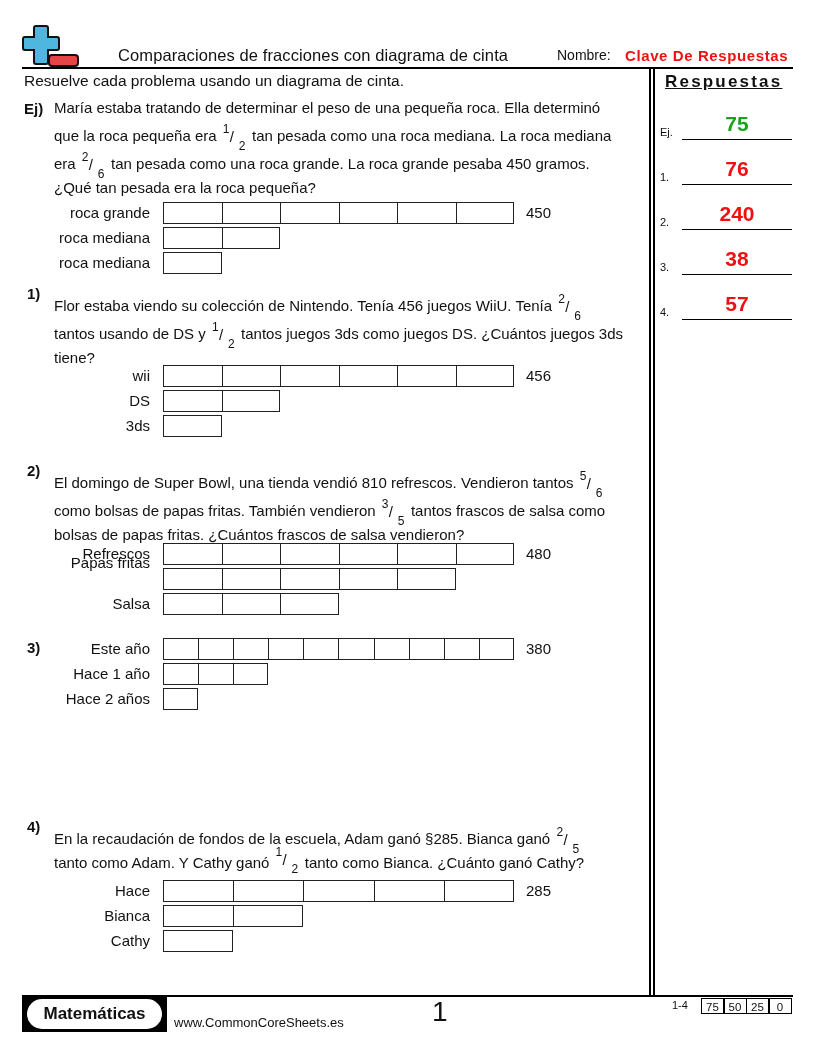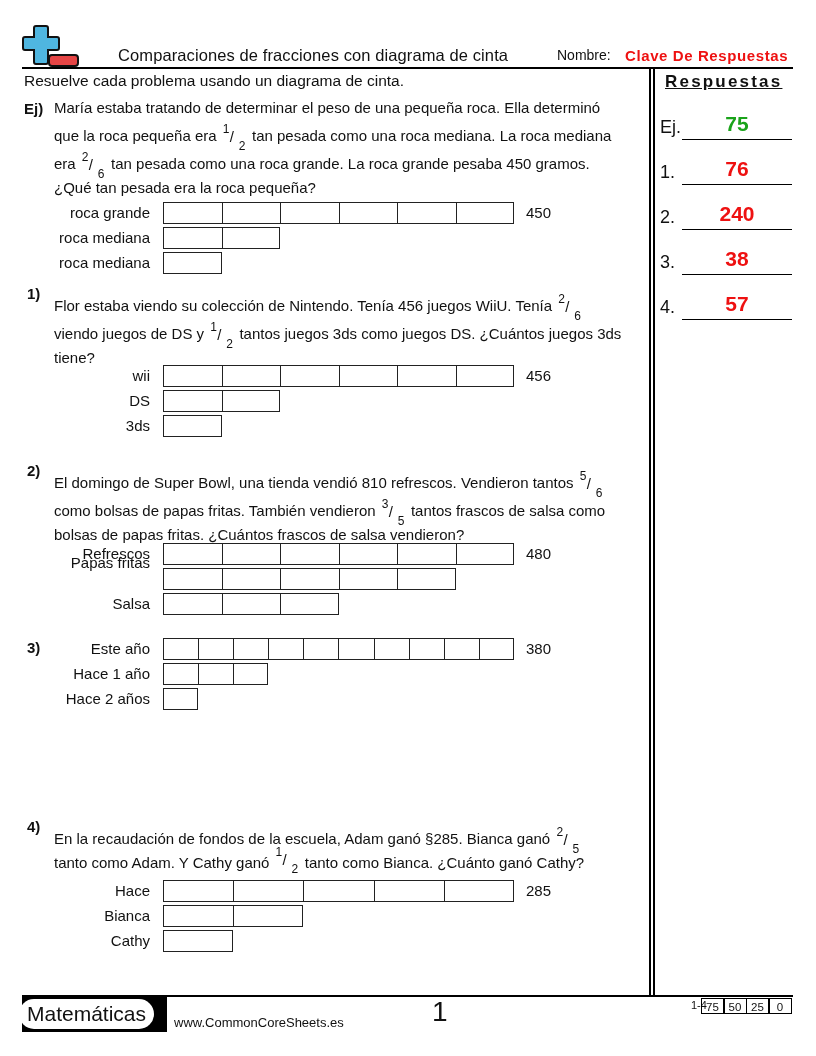--- a/index.html
+++ b/index.html
@@ -13,21 +13,21 @@
   .nombre { left:557px; top:47px; font-size:14px; }
   .nombre-val { left:625px; top:47px; font-size:15px; font-weight:bold; color:#ee1111; letter-spacing:0.6px; }
   .hrule { left:22px; top:67px; width:771px; height:2px; background:#000; }
   .instr { left:24px; top:72px; font-size:15.5px; font-weight:normal; }
 
   
   .vline1 { left:649px; top:68px; width:2px; height:928px; background:#000; }
   .vline2 { left:653px; top:68px; width:2px; height:928px; background:#000; }
   .resp-title { left:665px; top:72px; font-size:17px; font-weight:bold; letter-spacing:2.2px; text-decoration:underline; }
   .ans-row { left:660px; width:132px; height:30px; }
-  .ans-lbl { position:absolute; left:0; bottom:2px; font-size:18px; }
+  .ans-lbl { position:absolute; left:0; bottom:2px; font-size:11px; }
   .ans-line { position:absolute; left:22px; right:0; bottom:0; height:1px; background:#000; }
   .ans-val { position:absolute; left:22px; right:0; bottom:4px; text-align:center; font-size:21px; font-weight:bold; }
 
   
   .pnum { font-weight:bold; font-size:15px; }
   .ptext { left:54px; width:596px; font-size:15px; line-height:28px; }
   .ptext .last { line-height:20px; }
   .frac { display:inline-block; position:relative; width:27px; height:14px; }
   .frac .n { position:absolute; left:2px; top:-12px; font-size:12px; }
   .frac .s { position:absolute; left:9px; top:-4px; font-size:15px; }
@@ -35,25 +35,25 @@
 
   .row-label { width:150px; text-align:right; font-size:15px; }
   .tape { display:flex; height:22px; }
   .cell { border:1.2px solid #222; border-right:none; box-sizing:border-box; height:22px; }
   .cell:last-child { border-right:1.2px solid #222; }
   .total { font-size:15px; }
 
   
   .frule { left:22px; top:995px; width:771px; height:1.5px; background:#000; }
   .brand-box { left:22px; top:996px; width:145px; height:36px; background:#000; }
-  .brand-pill { left:19px; top:999px; width:135px; height:30px; background:#fff; border-radius:15px;
-                font-size:21px; font-weight:normal; text-align:center; line-height:30px; }
+  .brand-pill { left:27px; top:999px; width:135px; height:30px; background:#fff; border-radius:15px;
+                font-size:17px; font-weight:bold; text-align:center; line-height:30px; }
   .site { left:174px; top:1015px; font-size:13px; }
   .pagenum { left:432px; top:996px; font-size:28px; }
-  .score-lbl { left:691px; top:999px; font-size:11px; }
+  .score-lbl { left:672px; top:999px; font-size:11px; }
   .score-box { top:998px; height:16px; border:1px solid #000; font-size:11.5px; text-align:center; line-height:16px; box-sizing:border-box; }
 </style>
 </head>
 <body>
 
 <svg class="abs logo" viewBox="0 0 58 44">
   <path d="M14 2 h10 a2 2 0 0 1 2 2 v9 h9 a2 2 0 0 1 2 2 v9 a2 2 0 0 1 -2 2 h-9 v12 a2 2 0 0 1 -2 2 h-10 a2 2 0 0 1 -2 -2 v-12 h-9 a2 2 0 0 1 -2 -2 v-9 a2 2 0 0 1 2 -2 h9 v-9 a2 2 0 0 1 2 -2 z" fill="#4fb6e0" stroke="#111" stroke-width="2"></path>
   <rect x="27" y="31" width="29" height="11" rx="3" fill="#e64545" stroke="#111" stroke-width="2"></rect>
 </svg>
 <div class="abs title">Comparaciones de fracciones con diagrama de cinta</div>
@@ -116,21 +116,21 @@
       <div class="cell" style="width: 58.5px;"></div>
       <div class="cell" style="width: 58.5px;"></div>
     </div>
     <div class="abs row-label" style="left: 0px; top: 254px;">roca mediana</div>
     <div class="abs tape" style="left: 163px; top: 252px;">
       <div class="cell" style="width: 58.5px;"></div>
     </div>
     <div class="abs pnum" style="left: 27px; top: 285px;">1)</div>
     <div class="abs ptext" style="top: 292px;">
       <div><span>Flor estaba viendo su colección de Nintendo. Tenía 456 juegos WiiU. Tenía </span><span class="frac"><span class="n">2</span><span class="s">/</span><span class="d">6</span></span><span></span></div>
-      <div><span>viendo juegos de DS y </span><span class="frac"><span class="n">1</span><span class="s">/</span><span class="d">2</span></span><span> tantos juegos 3ds como juegos DS. ¿Cuántos juegos 3ds</span></div>
+      <div><span>tantos usando de DS y </span><span class="frac"><span class="n">1</span><span class="s">/</span><span class="d">2</span></span><span> tantos juegos 3ds como juegos DS. ¿Cuántos juegos 3ds</span></div>
       <div class="last">tiene?</div>
     </div>
     <div class="abs row-label" style="left: 0px; top: 367px;">wii</div>
     <div class="abs tape" style="left: 163px; top: 365px;">
       <div class="cell" style="width: 58.5px;"></div>
       <div class="cell" style="width: 58.5px;"></div>
       <div class="cell" style="width: 58.5px;"></div>
       <div class="cell" style="width: 58.5px;"></div>
       <div class="cell" style="width: 58.5px;"></div>
       <div class="cell" style="width: 58.5px;"></div>

